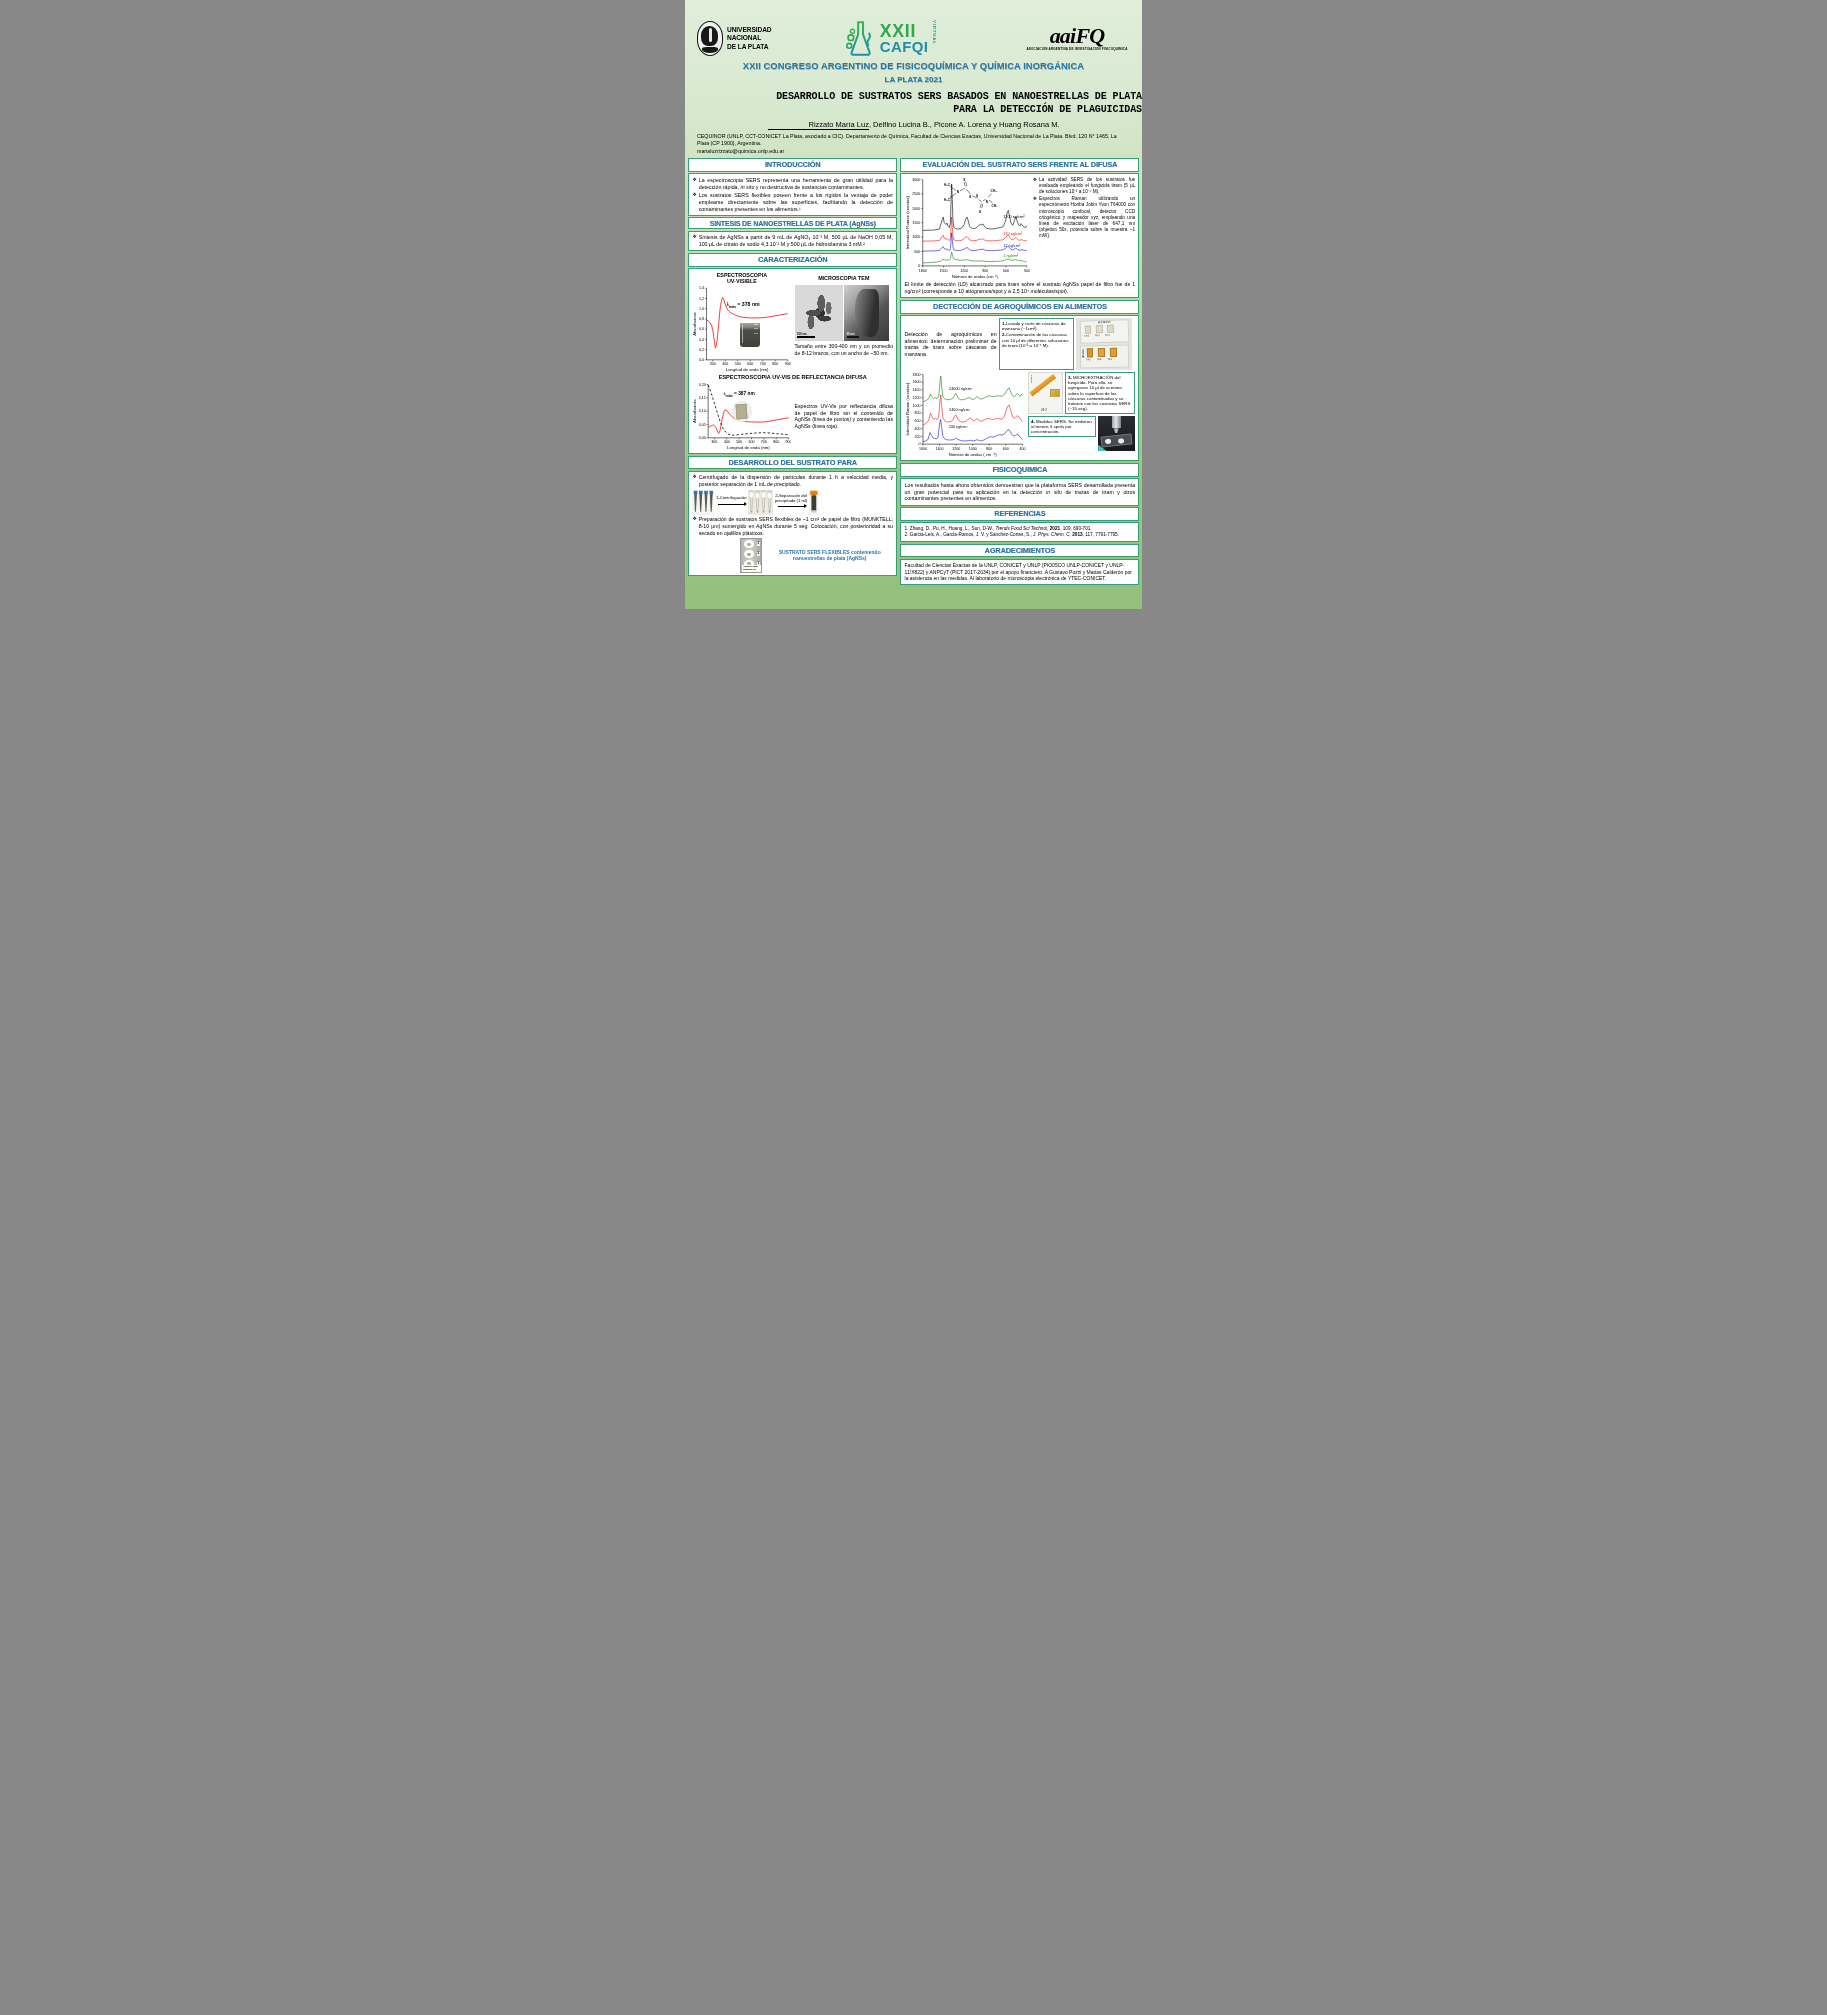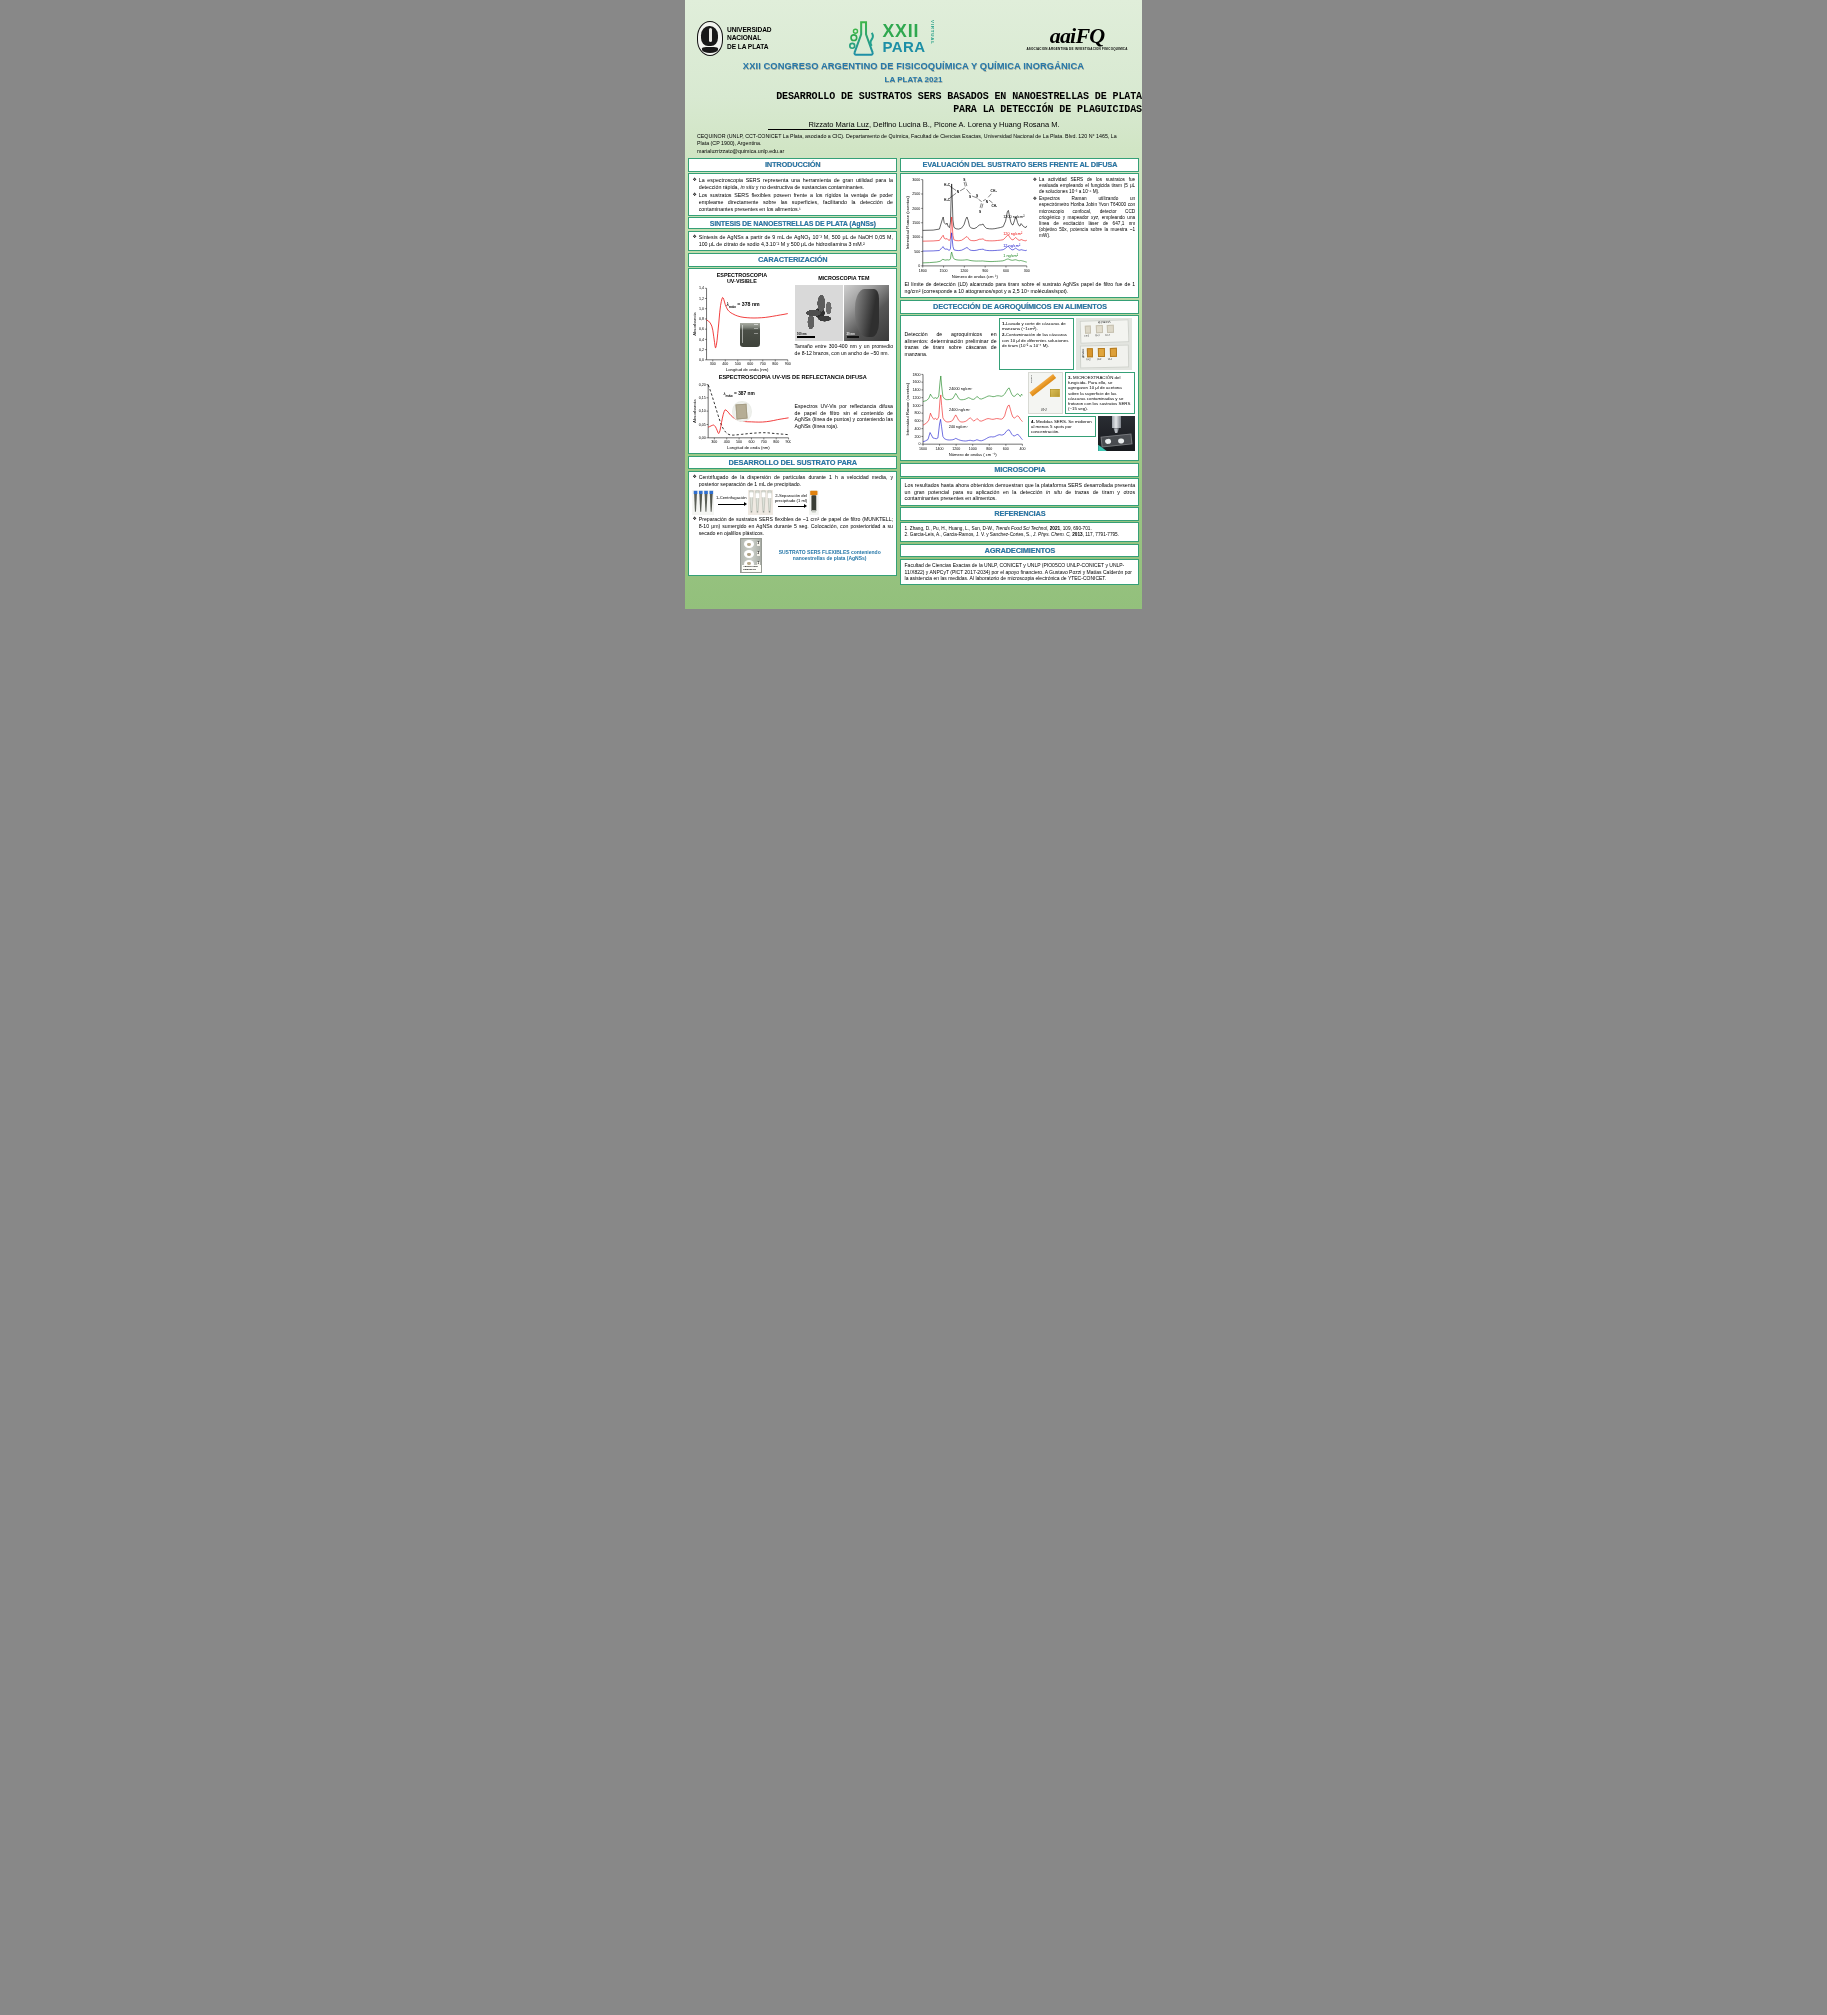--- a/index.html
+++ b/index.html
@@ -90,21 +90,21 @@
           </linearGradient>
         </defs>
         <path d="M30 8 h12 v30 l16 44 a4 4 0 0 1 -4 6 h-36 a4 4 0 0 1 -4 -6 l16 -44 z" fill="none" stroke="url(#gflask)" stroke-width="5"></path>
         <circle cx="12" cy="46" r="7" fill="none" stroke="#2fa84f" stroke-width="4"></circle>
         <circle cx="8" cy="66" r="6" fill="none" stroke="#28a07e" stroke-width="4"></circle>
         <circle cx="16" cy="30" r="5" fill="none" stroke="#3cb54a" stroke-width="3.5"></circle>
         <path d="M56 34 q6 8 0 16 q-6 8 0 16" fill="none" stroke="#24a08e" stroke-width="5"></path>
       </svg>
       <div class="cafqi-words">
         <div class="cafqi-xxii">XXII</div>
-        <div class="cafqi-name">PARA</div>
+        <div class="cafqi-name">CAFQI</div>
       </div>
       <div class="cafqi-virtual">VIRTUAL</div>
     </div>
     <div class="aaifq">
       <div class="aaifq-script">aaiFQ</div>
       <div class="aaifq-sub">ASOCIACION ARGENTINA DE INVESTIGACION FISICOQUIMICA</div>
     </div>
   </div>
 
   <div class="congress">
@@ -564,21 +564,21 @@
                   <div style="position:absolute; left:3.2px; top:2.4px; width:5.6px; height:4.8px; background:#eceff0; border-radius:50%;"></div>
                   <div style="position:absolute; left:16px; top:3.2px; width:5.6px; height:4.8px; background:#e8ebec; border-radius:50%;"></div>
                 </div>
                 <div style="position:absolute; left:0; bottom:0; width:8.9px; height:6.4px; background:#3fc8b4; clip-path:polygon(0 100%,0 0,100% 100%);"></div>
               </div>
             </div>
           </div>
         </div>
       </div>
 
-      <div class="hdr-box"><span>MICROSCOPIA</span></div>
+      <div class="hdr-box"><span>FISICOQUIMICA</span></div>
       <div class="cbox">
         <div class="caption" style="font-size:5.3px;"><span>Los resultados hasta ahora obtenidos demuestran que la plataforma SERS desarrollada presenta un gran potencial para su aplicación en la detección </span><i>in situ</i><span> de trazas de tiram y otros contaminantes presentes en alimentos.</span></div>
       </div>
 
       <div class="hdr-box"><span>REFERENCIAS</span></div>
       <div class="cbox" style="font-size:4.7px; line-height:1.35;">
         <div><span>1.</span> <span>Zhang, D., Pu, H., Huang, L., Sun, D-W., </span><i>Trends Food Sci Technol,</i><b> 2021</b><span>, 109, 690-701.</span></div>
         <div><span>2.</span> <span>Garcia-Leis, A., Garcia-Ramos, J. V. y Sanchez-Cortes, S., </span><i>J. Phys. Chem. C,</i><b> 2013</b><span>, 117, 7791-7795.</span></div>
       </div>
 

